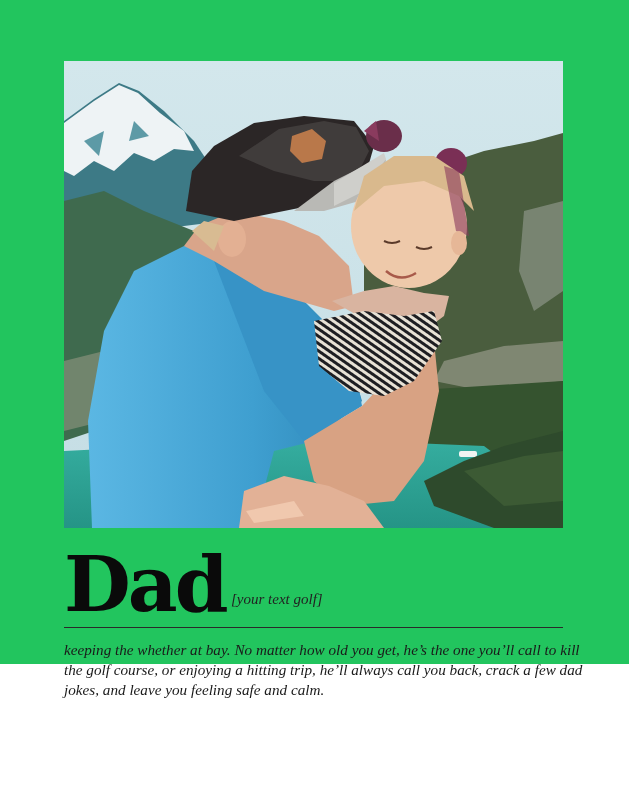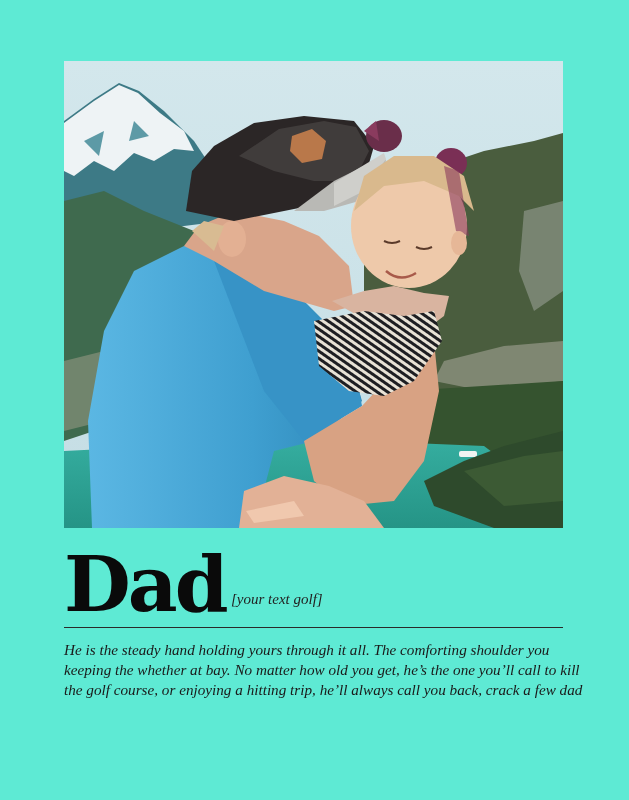--- a/index.html
+++ b/index.html
@@ -10,22 +10,22 @@
   body {
     width: 629px;
     height: 800px;
     position: relative;
     overflow: hidden;
     font-family: "DejaVu Serif", serif;
   }
   .page {
     position: absolute;
     left: 0; top: 0;
-    width: 629px; height: 800px;
-    background: #5eead4;
+    width: 629px; height: 664px;
+    background: #22c55e;
   }
   .photo {
     position: absolute;
     left: 64px;
     top: 61px;
     width: 499px;
     height: 467px;
     overflow: hidden;
     background: #cfe4ea;
   }
@@ -178,18 +178,18 @@
   </div>
 
   <div class="title-row">
     <h1 class="title">Dad</h1>
     <span class="subtitle">[your text golf]</span>
   </div>
 
   <div class="divider"></div>
 
   <div class="body-text">
-    <span class="line">He is the steady hand holding yours through it all. The comforting shoulder you</span>
     <span class="line">keeping the whether at bay. No matter how old you get, he’s the one you’ll call to kill</span>
     <span class="line">the golf course, or enjoying a hitting trip, he’ll always call you back, crack a few dad</span>
+    <span class="line">jokes, and leave you feeling safe and calm.</span>
   </div>
 
 </div>
 
 </body></html>

